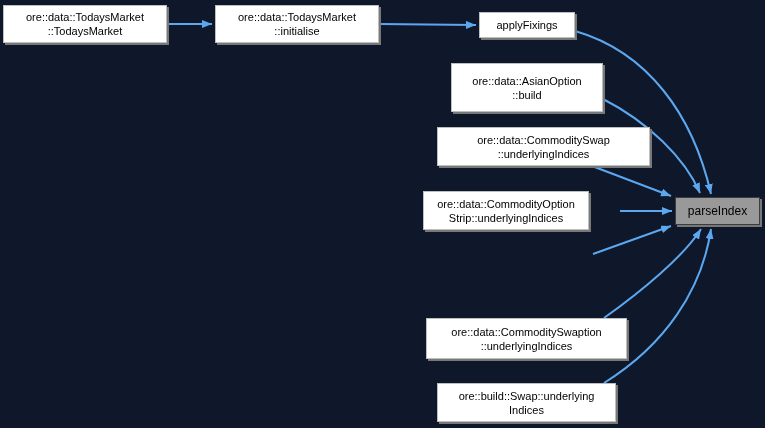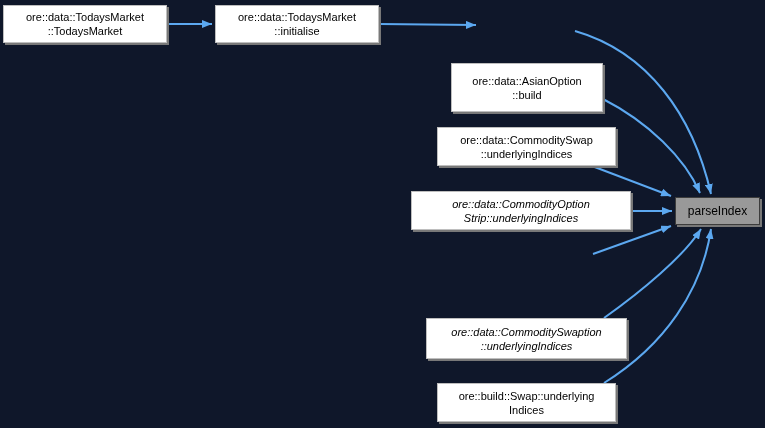--- a/index.html
+++ b/index.html
@@ -75,32 +75,33 @@
 
     <path d="M604,383 C665,345 702,290 711,229" fill="none" stroke="#5CA8F0" stroke-width="2" marker-end="url(#arrow)"></path>
   </svg>
 
   <div class="node" style="left:3px; top:5px; width:164px; height:38px;">ore::data::TodaysMarket
 ::TodaysMarket</div>
 
   <div class="node" style="left:215px; top:5px; width:164px; height:38px;">ore::data::TodaysMarket
 ::initialise</div>
 
+  <div class="node" style="left:479px; top:12px; width:96px; height:26px;">applyFixings</div>
 
   <div class="node" style="left:451px; top:63px; width:152px; height:49px;">ore::data::AsianOption
 ::build</div>
 
-  <div class="node" style="left:437px; top:127px; width:179px; height:39px;">ore::data::CommoditySwap
+  <div class="node" style="left:437px; top:127px; width:213px; height:39px;">ore::data::CommoditySwap
 ::underlyingIndices</div>
 
-  <div class="node" style="left:411px; top:191px; width:220px; height:39px;font-style:italic;">ore::data::CommodityOption
+  <div class="node" style="left:423px; top:191px; width:166px; height:39px;">ore::data::CommodityOption
 Strip::underlyingIndices</div>
 
 
-  <div class="node" style="left:426px; top:318px; width:201px; height:41px;font-style:italic;">ore::data::CommoditySwaption
+  <div class="node" style="left:426px; top:318px; width:201px; height:41px;">ore::data::CommoditySwaption
 ::underlyingIndices</div>
 
   <div class="node" style="left:437px; top:383px; width:179px; height:39px;">ore::build::Swap::underlying
 Indices</div>
 
   <div class="node highlight" style="left:675px; top:197px; width:85px; height:28px;">parseIndex</div>
 
 </div>
 
 </body></html>

